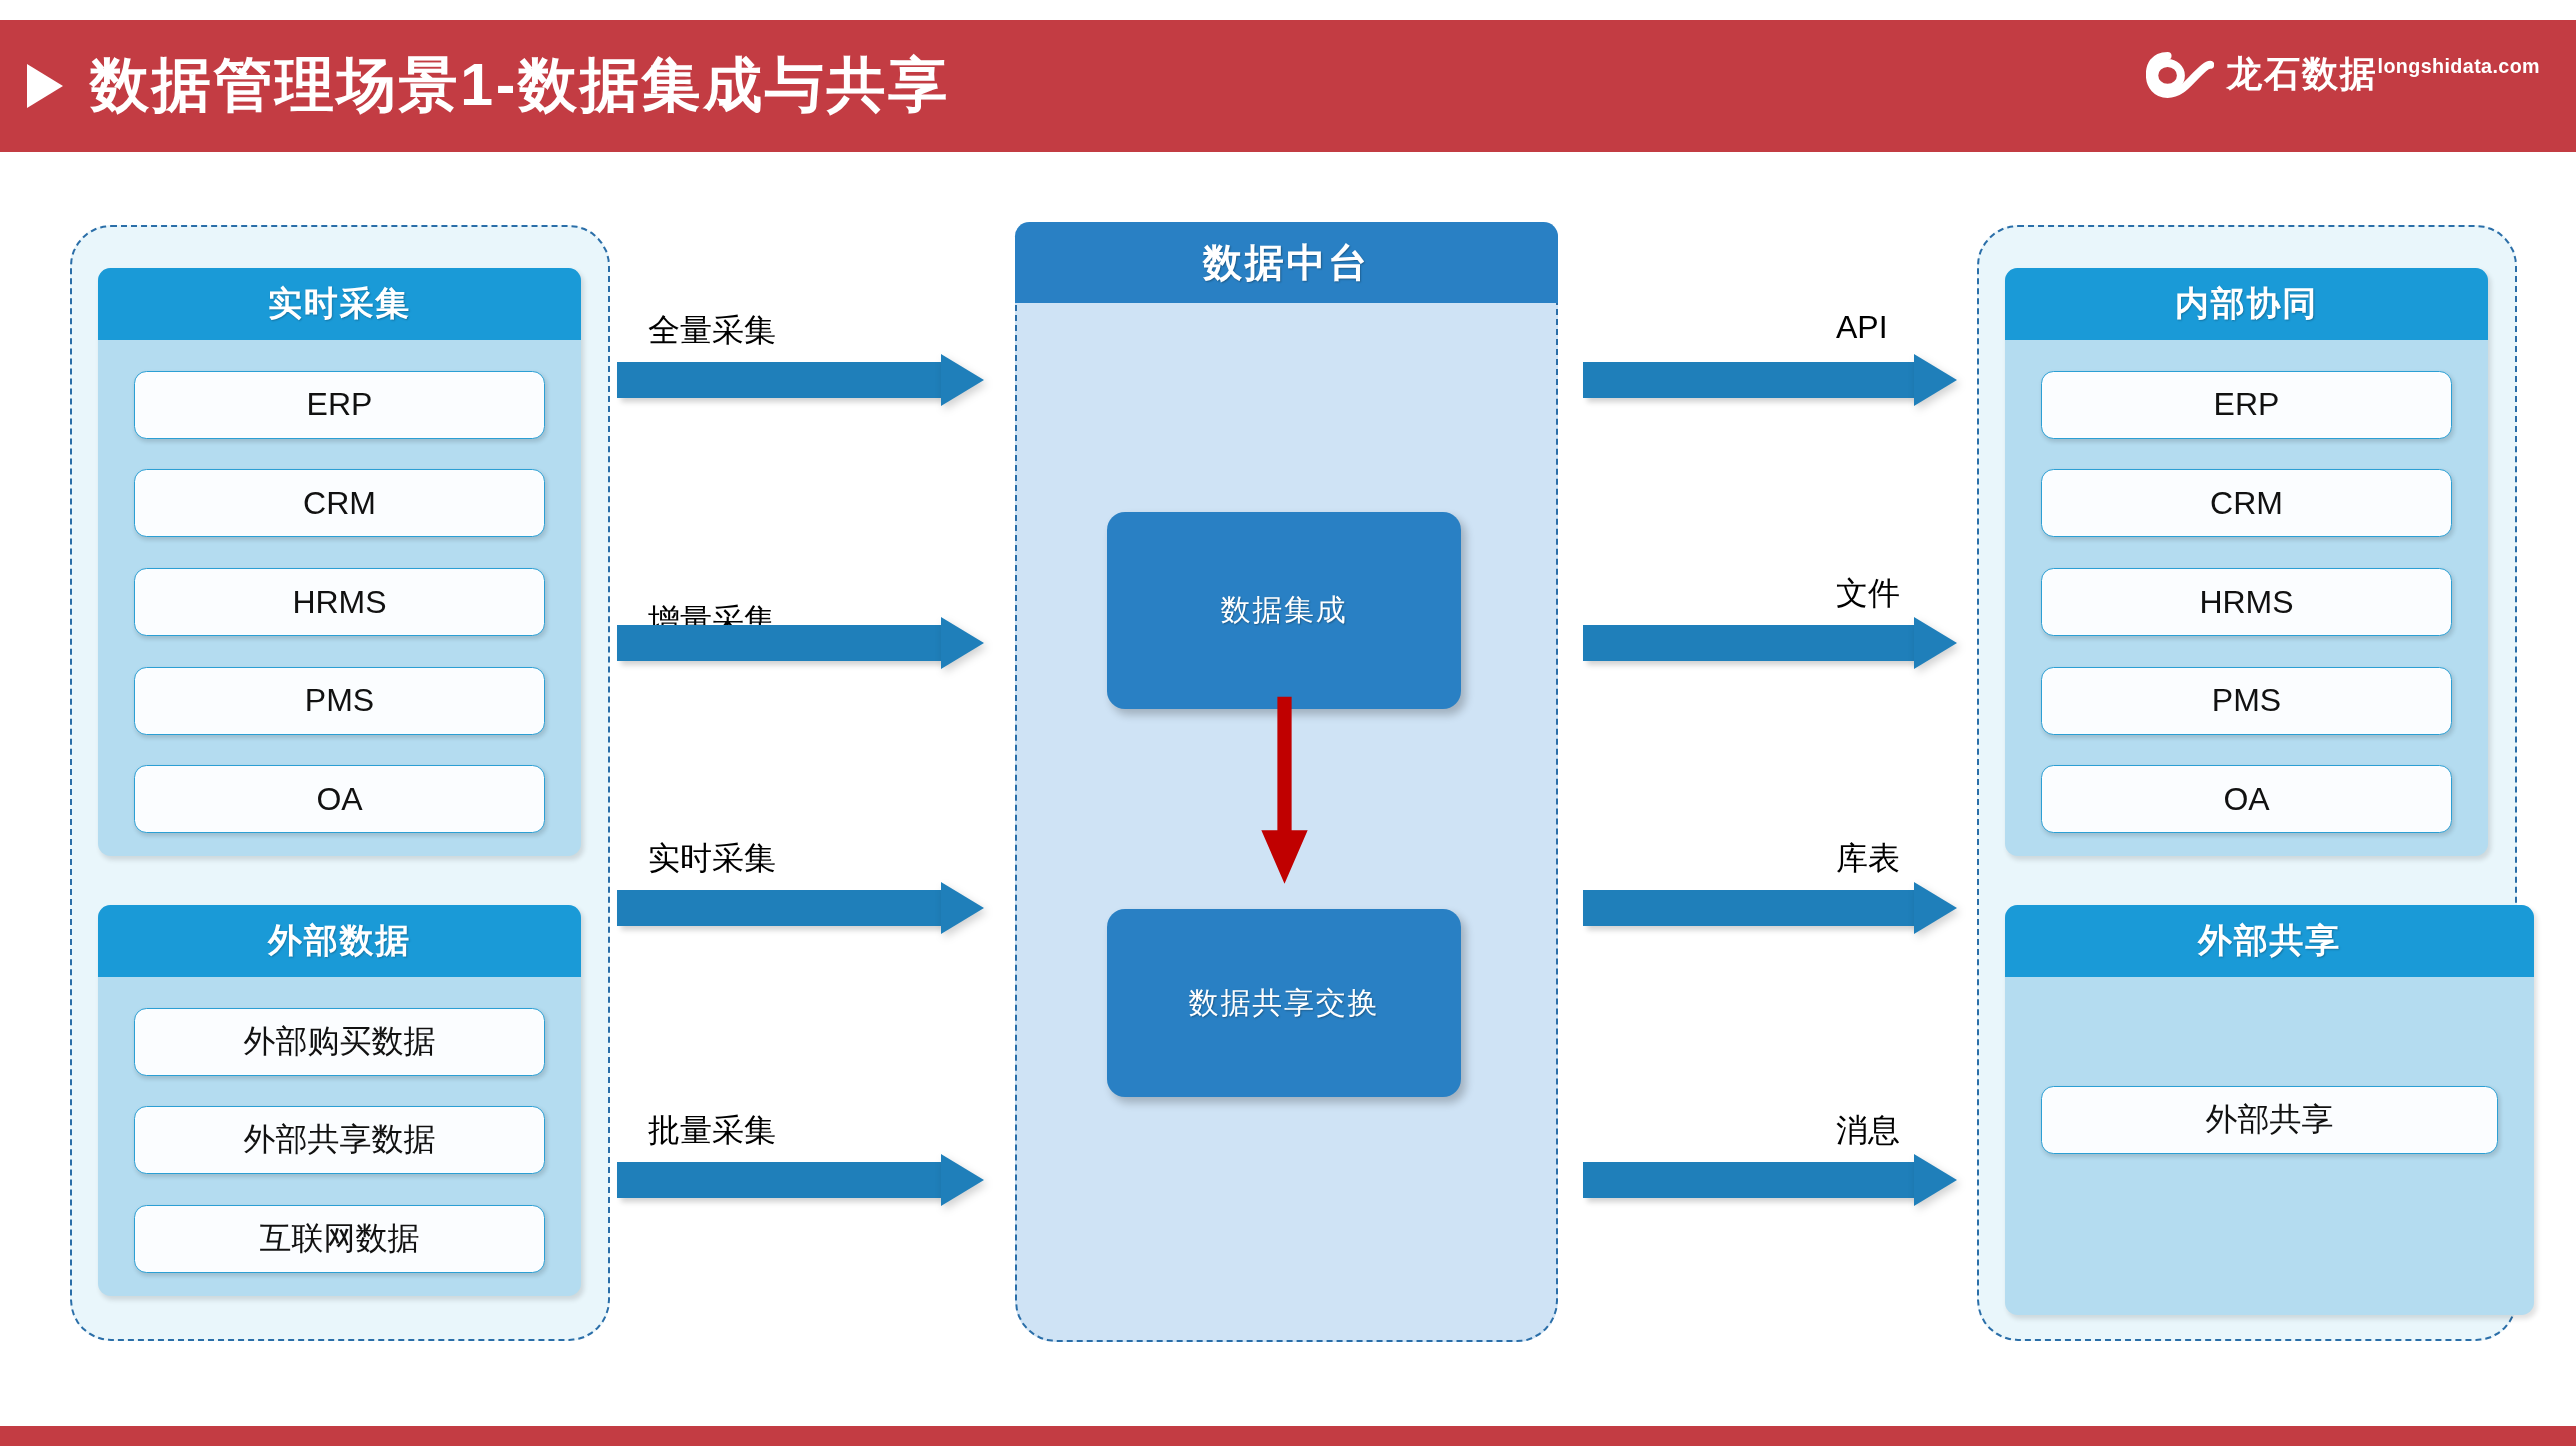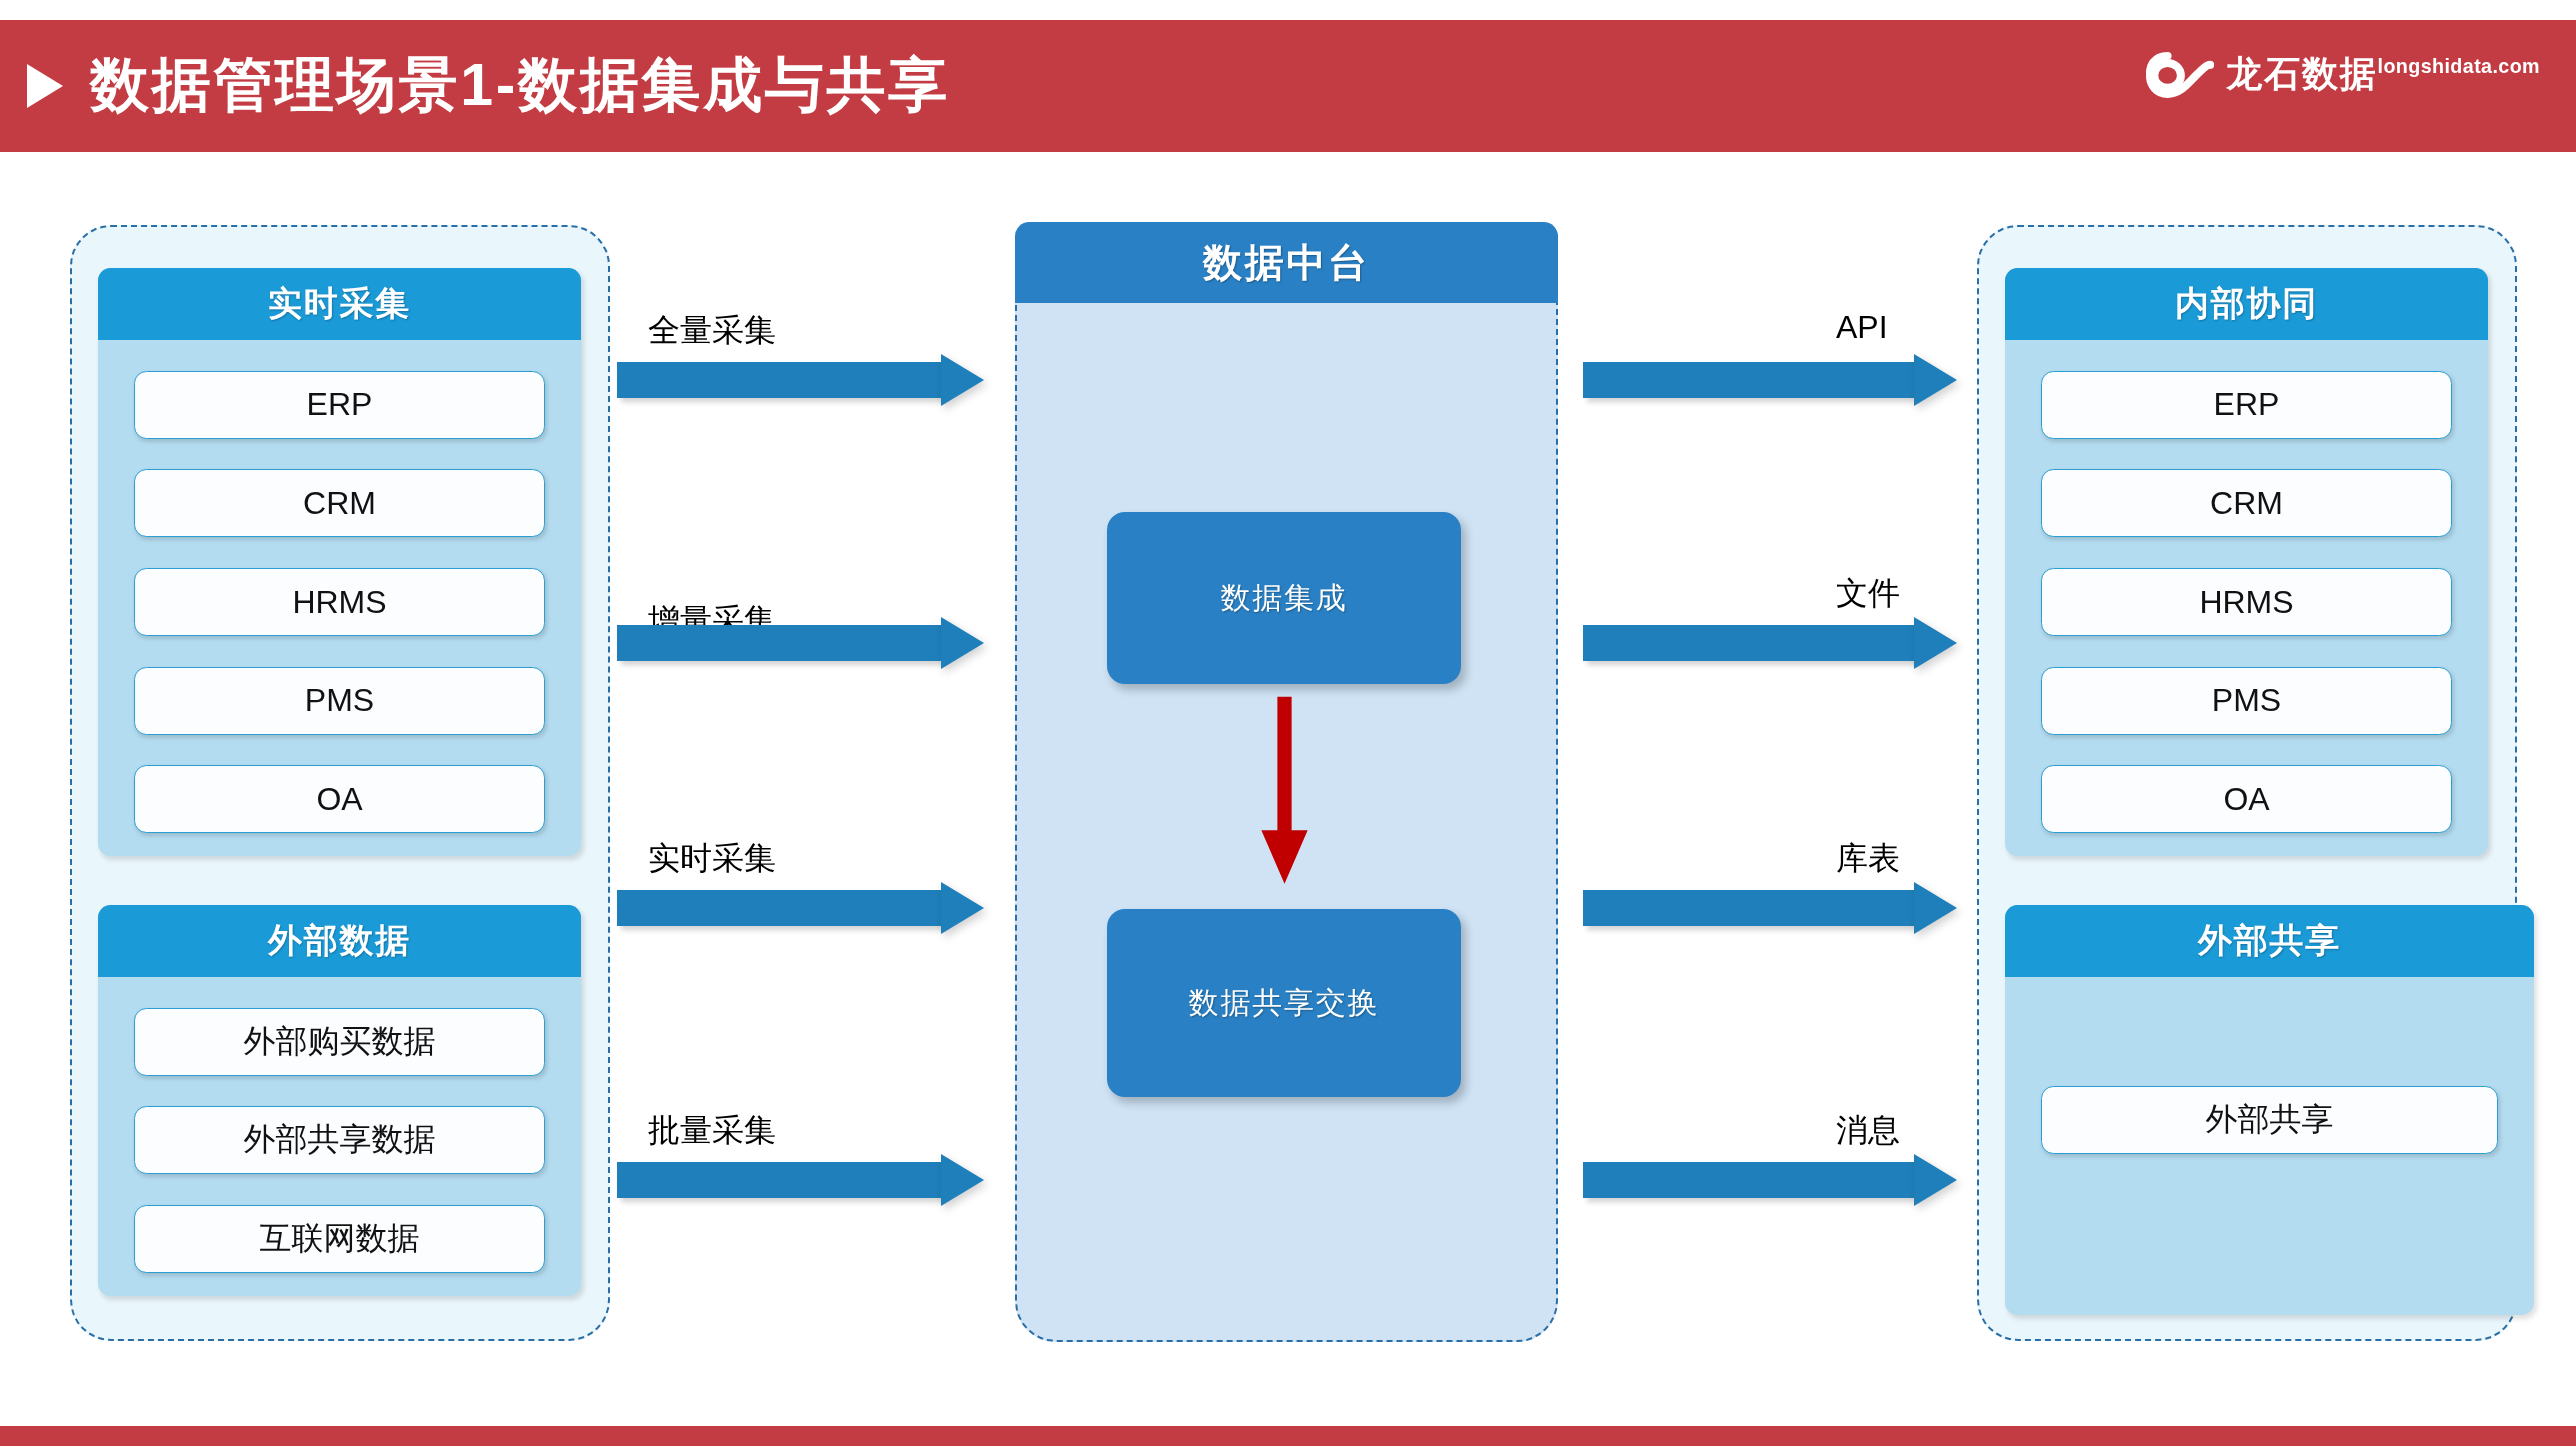--- a/index.html
+++ b/index.html
@@ -114,21 +114,21 @@
     position: absolute;
     background: #2980c4;
     border-radius: 18px;
     color: #ffffff;
     font-size: 30px;
     letter-spacing: 1.8px;
     display: flex; align-items: center; justify-content: center;
     box-shadow: 4.5px 5.4px 8px rgba(0,0,0,0.22);
     text-shadow: 0.9px 0.9px 1.8px rgba(0,0,0,0.3);
   }
-  #proc-integration { left: 1107px; top: 512px;  width: 354px; height: 172px; }
+  #proc-integration { left: 1107px; top: 512px;  width: 354px; height: 197px; }
   #proc-exchange    { left: 1107px; top: 909px; width: 354px; height: 188px; }
 
   
   .red-arrow { position: absolute; left: 1256px; top: 696px; width: 57px; height: 199px; }
 
   
   .h-arrow { position: absolute; height: 52px; }
   .h-arrow .shaft {
     position: absolute; left: 0; top: 8px; height: 36px;
     background: #1f7fba;

